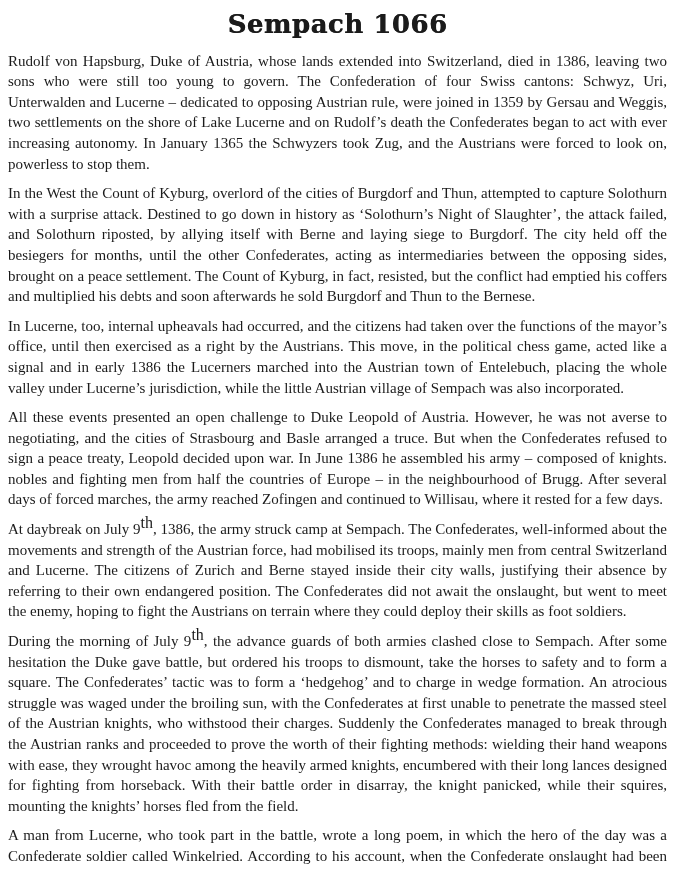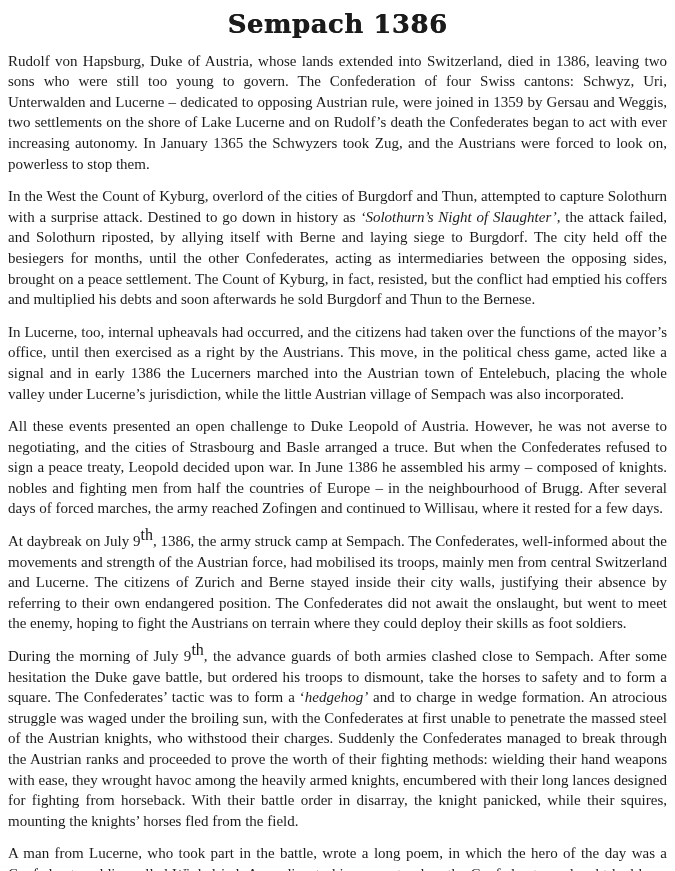--- a/index.html
+++ b/index.html
@@ -25,35 +25,35 @@
     text-align: center;
     margin: 2px 0 12px 0;
     letter-spacing: 0.5px;
     
     text-shadow: 0.4px 0 0 #1b1b1b;
   }
   .doc-body p {
     font-size: 15px;
     line-height: 20.6px;
     text-align: justify;
-    margin: 12px 0 9px 0;
+    margin: 0 0 9px 0;
   }
   .doc-body p:last-child { margin-bottom: 0; }
-  .it { font-style: italic; }
+  .it { }
   sup {
     font-size: 16px;
     line-height: 0;
     vertical-align: super;
   }
 </style>
 </head>
 <body>
 
 <div class="page">
-  <h1 class="doc-title">Sempach 1386</h1>
+  <h1 class="doc-title">Sempach 1066</h1>
   <div class="doc-body">
       <p><span>Rudolf von Hapsburg, Duke of Austria, whose lands extended into Switzerland, died in 1386, leaving two sons who were still too young to govern. The Confederation of four Swiss cantons: Schwyz, Uri, Unterwalden and Lucerne – dedicated to opposing Austrian rule, were joined in 1359 by Gersau and Weggis, two settlements on the shore of Lake Lucerne and on Rudolf’s death the Confederates began to act with ever increasing autonomy. In January 1365 the Schwyzers took Zug, and the Austrians were forced to look on, powerless to stop them.</span></p>
       <p><span>In the West the Count of Kyburg, overlord of the cities of Burgdorf and Thun, attempted to capture Solothurn with a surprise attack. Destined to go down in history as </span><span class="it">‘Solothurn’s Night of Slaughter’</span><span>, the attack failed, and Solothurn riposted, by allying itself with Berne and laying siege to Burgdorf. The city held off the besiegers for months, until the other Confederates, acting as intermediaries between the opposing sides, brought on a peace settlement. The Count of Kyburg, in fact, resisted, but the conflict had emptied his coffers and multiplied his debts and soon afterwards he sold Burgdorf and Thun to the Bernese.</span></p>
       <p><span>In Lucerne, too, internal upheavals had occurred, and the citizens had taken over the functions of the mayor’s office, until then exercised as a right by the Austrians. This move, in the political chess game, acted like a signal and in early 1386 the Lucerners marched into the Austrian town of Entelebuch, placing the whole valley under Lucerne’s jurisdiction, while the little Austrian village of Sempach was also incorporated.</span></p>
       <p><span>All these events presented an open challenge to Duke Leopold of Austria. However, he was not averse to negotiating, and the cities of Strasbourg and Basle arranged a truce. But when the Confederates refused to sign a peace treaty, Leopold decided upon war. In June 1386 he assembled his army – composed of knights. nobles and fighting men from half the countries of Europe – in the neighbourhood of Brugg. After several days of forced marches, the army reached Zofingen and continued to Willisau, where it rested for a few days.</span></p>
       <p><span>At daybreak on July 9</span><sup>th</sup><span>, 1386, the army struck camp at Sempach. The Confederates, well-informed about the movements and strength of the Austrian force, had mobilised its troops, mainly men from central Switzerland and Lucerne. The citizens of Zurich and Berne stayed inside their city walls, justifying their absence by referring to their own endangered position. The Confederates did not await the onslaught, but went to meet the enemy, hoping to fight the Austrians on terrain where they could deploy their skills as foot soldiers.</span></p>
       <p><span>During the morning of July 9</span><sup>th</sup><span>, the advance guards of both armies clashed close to Sempach. After some hesitation the Duke gave battle, but ordered his troops to dismount, take the horses to safety and to form a square. The Confederates’ tactic was to form a ‘</span><span class="it">hedgehog’</span><span> and to charge in wedge formation. An atrocious struggle was waged under the broiling sun, with the Confederates at first unable to penetrate the massed steel of the Austrian knights, who withstood their charges. Suddenly the Confederates managed to break through the Austrian ranks and proceeded to prove the worth of their fighting methods: wielding their hand weapons with ease, they wrought havoc among the heavily armed knights, encumbered with their long lances designed for fighting from horseback. With their battle order in disarray, the knight panicked, while their squires, mounting the knights’ horses fled from the field.</span></p>
       <p><span>A man from Lucerne, who took part in the battle, wrote a long poem, in which the hero of the day was a Confederate soldier called Winkelried. According to his account, when the Confederate onslaught had been brought to a standstill, Winkelried threw himself on the massed Austrian lances and thus cleared a path for his compatriots. The victory at Sempach was celebrated with a three-day vigil of prayers on the battlefield. It was a major victory, though not followed up militarily, the remainder of the Austrian army being allowed to flee unmolested.</span></p>
     </div>
 </div>

